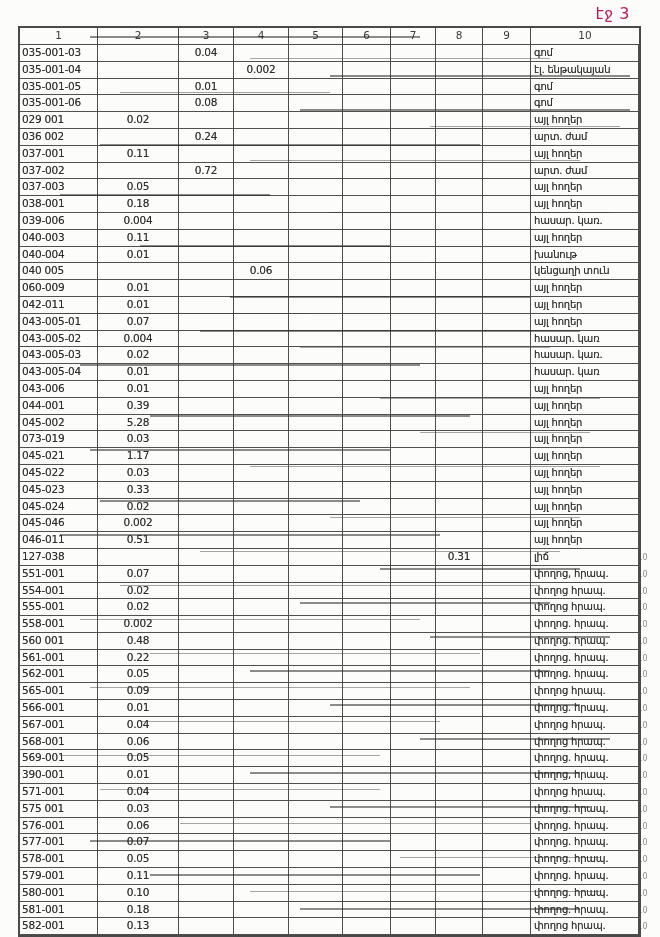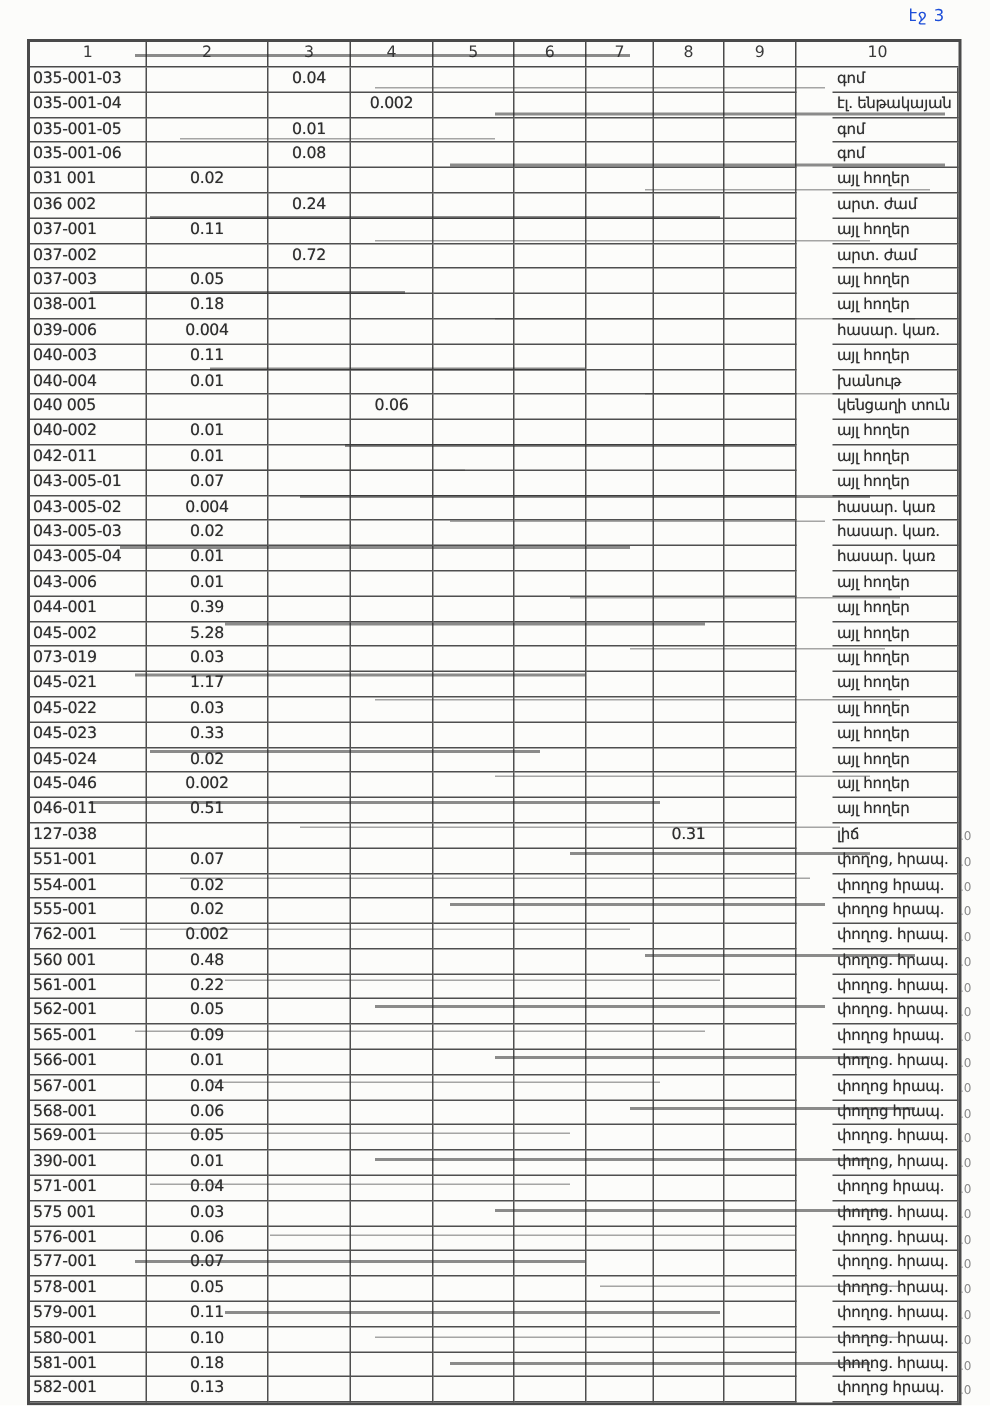--- a/index.html
+++ b/index.html
@@ -6,21 +6,21 @@
   .page{
     position:relative;
     width:660px;height:937px;
     background:#fcfcfa;
     font-family:"DejaVu Sans", sans-serif;
     color:#333;
     overflow:hidden;
   }
   .page-label{
     position:absolute;top:4px;right:30px;
-    font-size:11px;color:#1d4ed8;letter-spacing:0.5px;
+    font-size:16px;color:#be185d;letter-spacing:0.5px;
   }
   .scan-table{
     position:absolute;left:18px;top:26px;
     border:2px solid #4a4a4a;
     background:transparent;
   }
   .thr,.tr{
     display:grid;
     grid-template-columns:78px 81px 55px 55px 54px 48px 45px 47px 48px 108px;
   }
@@ -37,21 +37,21 @@
     border-right:1px solid #4f4f4f;
     border-bottom:1px solid #4f4f4f;
     font-size:10.5px;line-height:15.5px;
     white-space:nowrap;overflow:hidden;
     color:#2e2e2e;
     text-shadow:0 0 0.5px rgba(30,30,30,0.55);
     letter-spacing:-0.2px;
   }
   .td.c1{padding-left:2px;}
   .td.num{text-align:center;}
-  .td.c10{padding-left:3px;font-size:10px;margin-left:24px;}
+  .td.c10{padding-left:3px;font-size:10px;}
   .td:last-child{border-right:none;}
   .mark{
     position:absolute;right:-17px;top:4px;
     font-size:8px;color:#8a8a8a;width:16px;
     text-align:left;letter-spacing:0;
   }
   
   .streak{
     position:absolute;height:2px;
     background:rgba(45,45,45,0.55);
@@ -126,21 +126,21 @@
     <div class="td num"></div>
     <div class="td"></div>
     <div class="td"></div>
     <div class="td"></div>
     <div class="td num"></div>
     <div class="td"></div>
     <div class="td c10">գոմ</div>
     <span class="mark"></span>
   </div>
         <div class="tr">
-    <div class="td c1">031 001</div>
+    <div class="td c1">029 001</div>
     <div class="td num">0.02</div>
     <div class="td num"></div>
     <div class="td num"></div>
     <div class="td"></div>
     <div class="td"></div>
     <div class="td"></div>
     <div class="td num"></div>
     <div class="td"></div>
     <div class="td c10">այլ հողեր</div>
     <span class="mark"></span>
@@ -256,21 +256,21 @@
     <div class="td num">0.06</div>
     <div class="td"></div>
     <div class="td"></div>
     <div class="td"></div>
     <div class="td num"></div>
     <div class="td"></div>
     <div class="td c10">կենցաղի տուն</div>
     <span class="mark"></span>
   </div>
         <div class="tr">
-    <div class="td c1">040-002</div>
+    <div class="td c1">060-009</div>
     <div class="td num">0.01</div>
     <div class="td num"></div>
     <div class="td num"></div>
     <div class="td"></div>
     <div class="td"></div>
     <div class="td"></div>
     <div class="td num"></div>
     <div class="td"></div>
     <div class="td c10">այլ հողեր</div>
     <span class="mark"></span>
@@ -516,21 +516,21 @@
     <div class="td num"></div>
     <div class="td"></div>
     <div class="td"></div>
     <div class="td"></div>
     <div class="td num"></div>
     <div class="td"></div>
     <div class="td c10">փողոց հրապ.</div>
     <span class="mark">.0</span>
   </div>
         <div class="tr">
-    <div class="td c1">762-001</div>
+    <div class="td c1">558-001</div>
     <div class="td num">0.002</div>
     <div class="td num"></div>
     <div class="td num"></div>
     <div class="td"></div>
     <div class="td"></div>
     <div class="td"></div>
     <div class="td num"></div>
     <div class="td"></div>
     <div class="td c10">փողոց. հրապ.</div>
     <span class="mark">.0</span>

